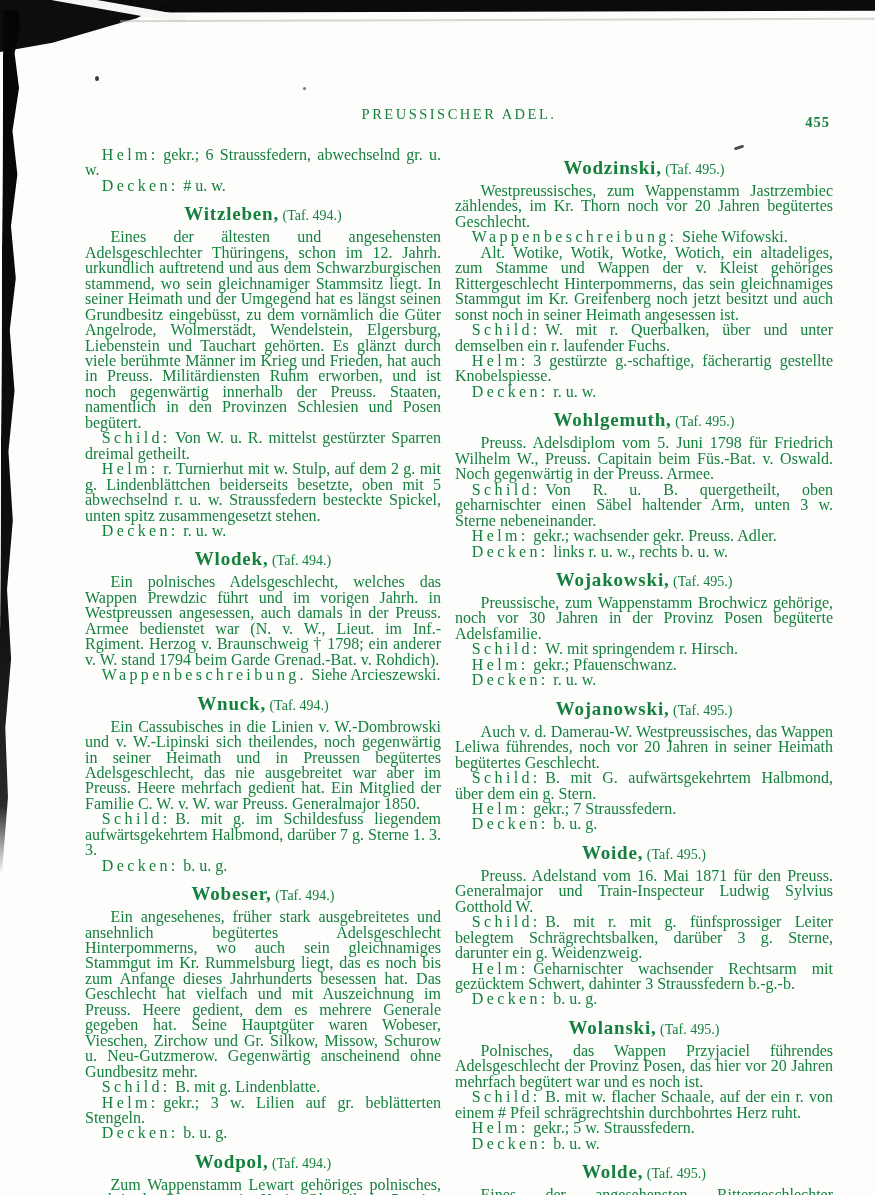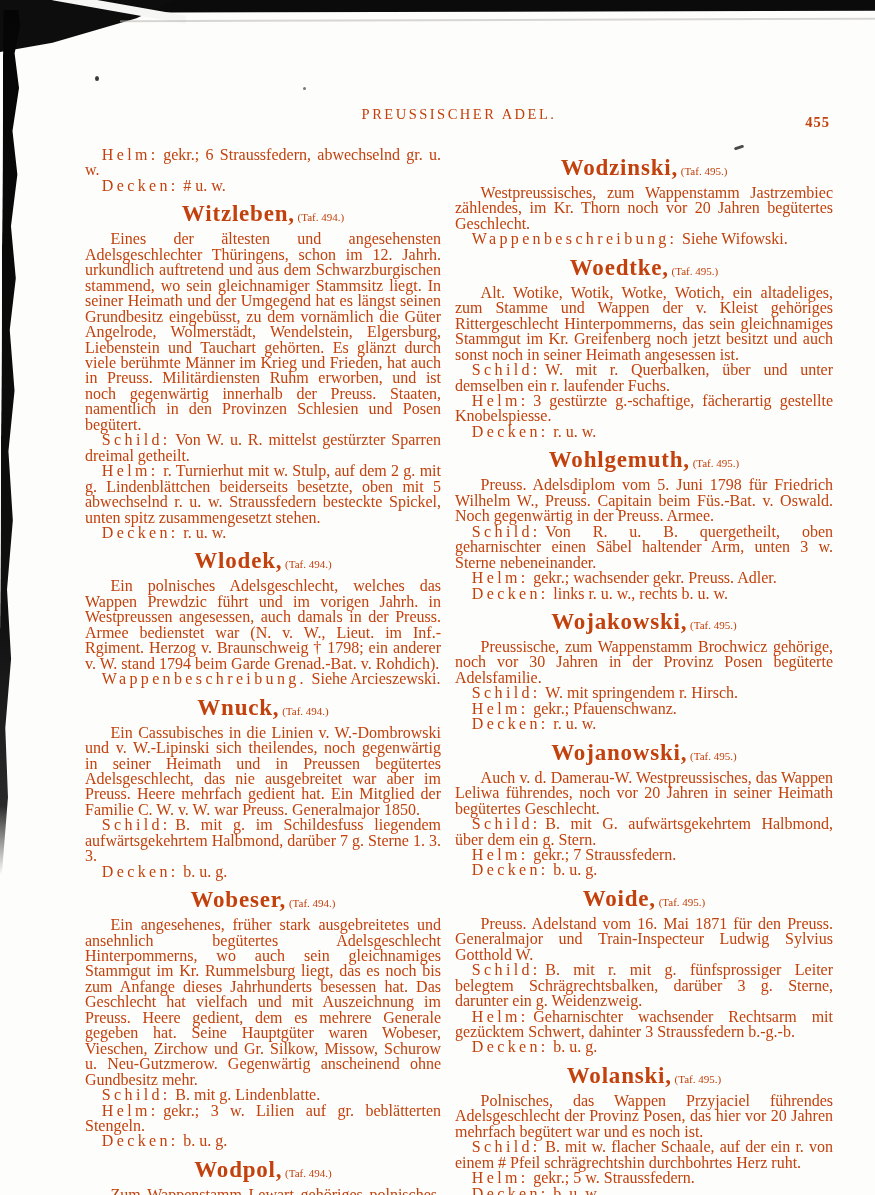--- a/index.html
+++ b/index.html
@@ -2,21 +2,21 @@
 <html lang="de"><head>
 <meta charset="utf-8">
 <style>
   html,body{margin:0;padding:0;background:#ffffff;}
   .page{
     position:relative;
     width:875px;height:1195px;
     background:#fdfdfc;
     overflow:hidden;
     font-family:"Liberation Serif","DejaVu Serif",serif;
-    color:#c2410c;
+    color:#15803d;
   }
   
   .artifact{position:absolute;pointer-events:none;}
   .top-bar{top:0;left:0;width:875px;height:13px;background:#0b0b0b;transform:rotate(-0.15deg);transform-origin:left top;}
   .corner{top:0;left:0;width:175px;height:52px;background:#0d0d0d;
     clip-path:polygon(0 0,100% 0,78% 35%,30% 82%,0 100%);}
   .corner-slash{top:4px;left:52px;width:135px;height:8px;background:#f6f6f4;transform:rotate(10deg);}
   .edge-line{top:19px;left:120px;width:755px;height:2px;background:#b9b6b1;opacity:.55;transform:rotate(-0.2deg);}
   .left-strip{top:10px;left:1px;width:17px;height:865px;
     background:linear-gradient(#050505 0%,#101010 70%,#2a2a2a 92%,rgba(20,20,20,0) 100%);
@@ -32,22 +32,22 @@
   .pagehead-number{position:absolute;right:3px;top:8px;font-size:14.5px;font-weight:600;letter-spacing:1px;}
   .columns{display:flex;gap:14px;margin-top:21px;}
   .column{box-sizing:border-box;}
   .col-left{width:356px;}
   .col-right{width:378px;}
   p{margin:0;font-size:16px;line-height:15.45px;text-align:justify;hyphens:auto;}
   p.body{text-indent:1.6em;}
   p.blazon{text-indent:1.05em;}
   .lbl{letter-spacing:0.21em;}
   .entry-head{text-align:center;margin:11px 0 4px 0;line-height:19px;white-space:nowrap;}
-  .entry-name{font-weight:700;font-size:23px;letter-spacing:0.8px;text-align:right;}
-  .entry-taf{font-size:11px;}
+  .entry-name{font-weight:700;font-size:19px;letter-spacing:0.8px;text-align:right;}
+  .entry-taf{font-size:14px;}
 </style>
 </head>
 <body>
 
 <div class="page">
 
   <div class="artifact top-bar"></div>
   <div class="artifact corner"></div>
   <div class="artifact corner-slash"></div>
   <div class="artifact edge-line"></div>
@@ -85,21 +85,20 @@
           <div class="entry-head"><span class="entry-name">Wodpol,</span><span class="entry-taf"> (Taf. 494.)</span></div>
           <p class="body">Zum Wappenstamm Lewart gehöriges polnisches, noch in der Gegenwart im Kreise Obornik der Provinz Posen ansässiges Adelsgeschlecht.</p>
           <p class="blazon"><span class="lbl">Schild</span>: B. mit g. aufsteigenden Leoparden.</p>
           <p class="blazon"><span class="lbl">Helm</span>: gekr.; der Leopard wachsend.</p>
           <p class="blazon"><span class="lbl">Decken</span>: b. u. g.</p>
         </div>
       <div class="column col-right">
           <div class="entry-head"><span class="entry-name">Wodzinski,</span><span class="entry-taf"> (Taf. 495.)</span></div>
           <p class="body">Westpreussisches, zum Wappenstamm Jastrzembiec zählendes, im Kr. Thorn noch vor 20 Jahren begütertes Geschlecht.</p>
           <p class="blazon"><span class="lbl">Wappenbeschreibung</span>: Siehe Wifowski.</p>
-          <div class="entry-head"><span class="entry-name">Woedtke,</span><span class="entry-taf"> (Taf. 495.)</span></div>
           <p class="body">Alt. Wotike, Wotik, Wotke, Wotich, ein altadeliges, zum Stamme und Wappen der v. Kleist gehöriges Rittergeschlecht Hinterpommerns, das sein gleichnamiges Stammgut im Kr. Greifenberg noch jetzt besitzt und auch sonst noch in seiner Heimath angesessen ist.</p>
           <p class="blazon"><span class="lbl">Schild</span>: W. mit r. Querbalken, über und unter demselben ein r. laufender Fuchs.</p>
           <p class="blazon"><span class="lbl">Helm</span>: 3 gestürzte g.-schaftige, fächerartig gestellte Knobelspiesse.</p>
           <p class="blazon"><span class="lbl">Decken</span>: r. u. w.</p>
           <div class="entry-head"><span class="entry-name">Wohlgemuth,</span><span class="entry-taf"> (Taf. 495.)</span></div>
           <p class="body">Preuss. Adelsdiplom vom 5. Juni 1798 für Friedrich Wilhelm W., Preuss. Capitain beim Füs.-Bat. v. Oswald. Noch gegenwärtig in der Preuss. Armee.</p>
           <p class="blazon"><span class="lbl">Schild</span>: Von R. u. B. quergetheilt, oben geharnischter einen Säbel haltender Arm, unten 3 w. Sterne nebeneinander.</p>
           <p class="blazon"><span class="lbl">Helm</span>: gekr.; wachsender gekr. Preuss. Adler.</p>
           <p class="blazon"><span class="lbl">Decken</span>: links r. u. w., rechts b. u. w.</p>
           <div class="entry-head"><span class="entry-name">Wojakowski,</span><span class="entry-taf"> (Taf. 495.)</span></div>

